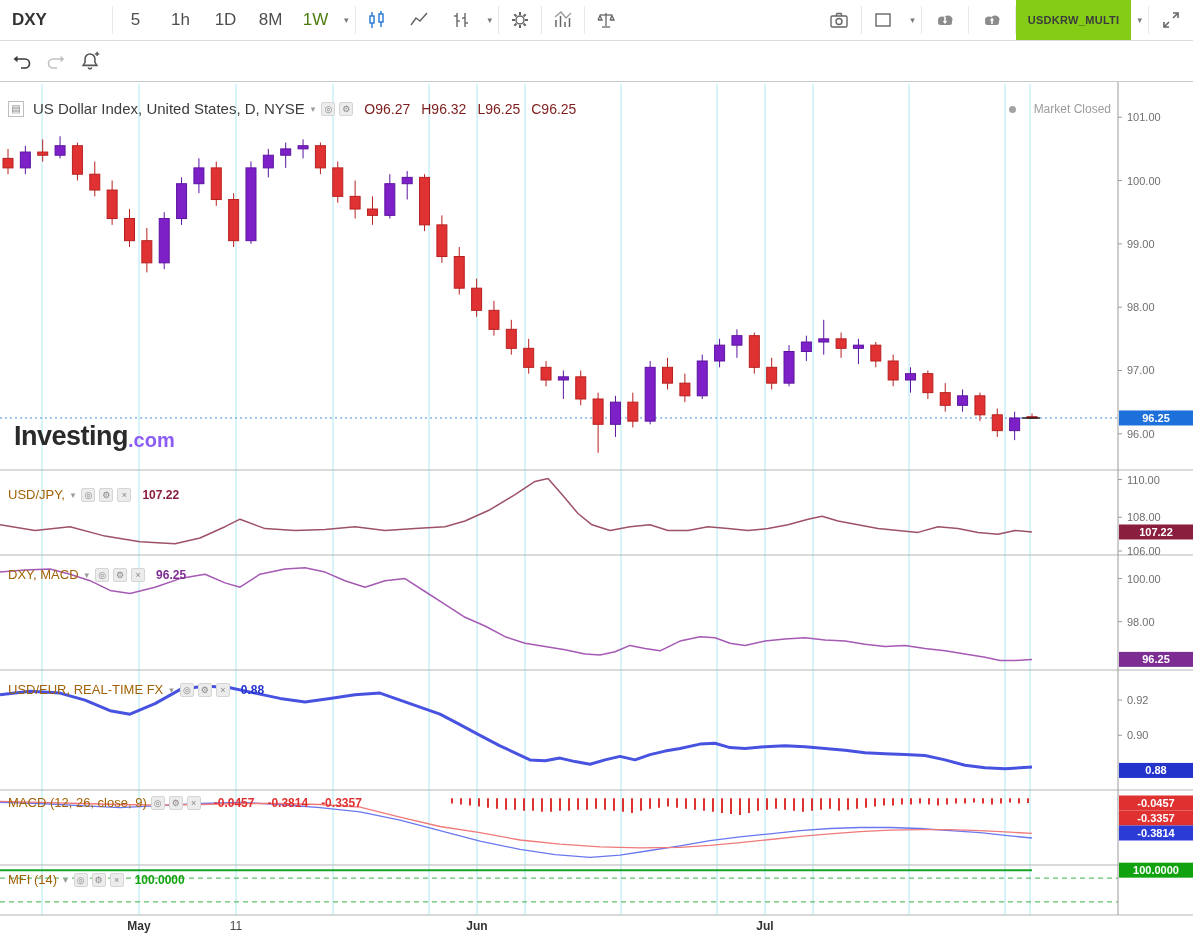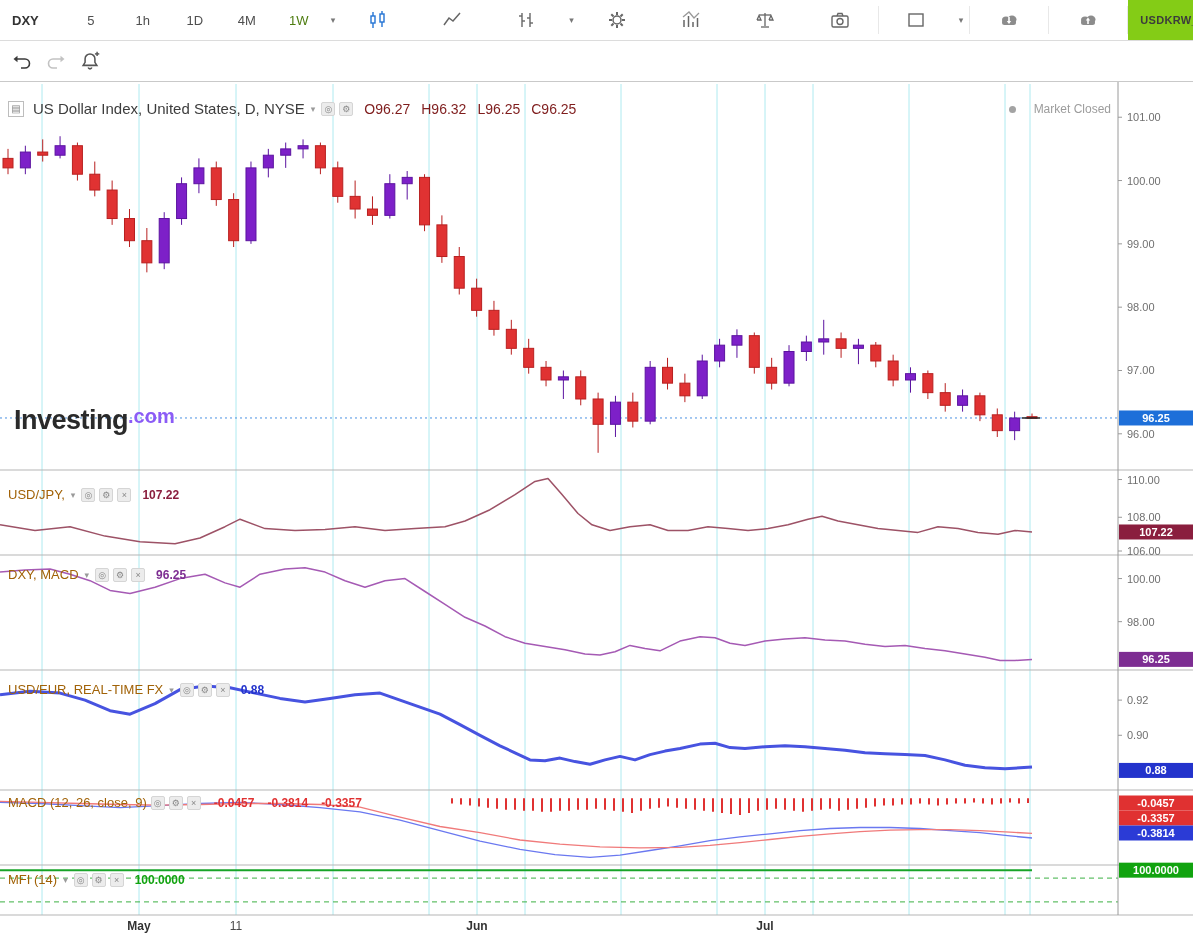--- a/index.html
+++ b/index.html
@@ -3,21 +3,21 @@
 <meta charset="utf-8">
 <style>
   *{margin:0;padding:0;box-sizing:border-box}
   html,body{background:#fff}
   body{font-family:"Liberation Sans",sans-serif;width:1193px;height:937px;overflow:hidden}
   .app{position:relative;width:1193px;height:937px;background:#fff}
 
   
   .tb1{position:absolute;top:0;left:0;right:0;height:41px;display:flex;align-items:stretch;background:#fff;border-bottom:1px solid #dcdcdc;z-index:20}
   .tb2{position:absolute;top:41px;left:0;right:0;height:41px;background:#fff;border-bottom:1px solid #c9c9c9;display:flex;align-items:center;padding-left:6px;gap:2px;z-index:20}
-  .tbtn{display:flex;align-items:center;justify-content:center;padding:0 26px;cursor:pointer;color:#4f4f4f;font-size:13px}
+  .tbtn{display:flex;align-items:center;justify-content:center;padding:0 10px;cursor:pointer;color:#4f4f4f;font-size:17px}
   .symbol{width:112px;justify-content:flex-start;padding-left:12px;font-weight:600;color:#333}
   .tf{width:45px}
   .tf.active{color:#4d7c0f;font-weight:400}
   .caretbtn{padding:0 6px;color:#787878;font-size:9px}
   .vsep{width:1px;background:#e8e8e8;margin:6px 0}
   .tb-right{margin-left:auto;display:flex;align-items:stretch}
   .template{font-size:11px;font-weight:600;letter-spacing:.3px;color:#3c3c3c;background:#84cc16;padding:0 12px}
   .tbtn2{width:32px;height:32px;display:flex;align-items:center;justify-content:center;cursor:pointer}
 
   
@@ -36,21 +36,21 @@
   .panel-toggle{width:16px;height:16px;border:1px solid #bdbdbd;color:#888;font-size:10px;line-height:14px;text-align:center;margin-right:5px;background:#fff;cursor:pointer}
   .ohlc{font-size:14px;color:#7f1d1d;margin-left:7px;font-weight:500}
   .val{font-size:12px;font-weight:600;margin-left:7px}
   .val-usdjpy{color:#8a1e3e}
   .val-dxy{color:#7d2d92}
   .val-usdeur{color:#2333cc}
   .val-macd{color:#e03131;margin-left:9px}
   .val-mfi{color:#11a30f}
   .market-status{position:absolute;top:102px;right:82px;font-size:12px;color:#9c9c9c;display:flex;align-items:center;gap:18px;z-index:5}
   .ms-dot{width:7px;height:7px;border-radius:50%;background:#a3a3a3;display:inline-block}
-  .watermark{position:absolute;left:14px;top:405px;display:flex;align-items:flex-start;z-index:4}
+  .watermark{position:absolute;left:14px;top:421px;display:flex;align-items:flex-end;z-index:4}
   .wm-b{font-size:27px;font-weight:800;color:#2a2a2a;letter-spacing:-.5px}
   .wm-s{font-size:20px;font-weight:600;color:#8b5cf6}
 </style>
 </head>
 <body>
 
 <div class="app">
 
   <svg id="chart-svg">
       <g>
@@ -330,21 +330,21 @@
     </svg>
 
   <header class="tb1">
     <div class="tbtn symbol">
       <span>DXY</span>
     </div>
     <div class="vsep"></div>
     <div class="tbtn tf">5</div>
     <div class="tbtn tf">1h</div>
     <div class="tbtn tf">1D</div>
-    <div class="tbtn tf">4M</div>
+    <div class="tbtn tf">8M</div>
     <div class="tbtn tf active">1W</div>
     <div class="tbtn caretbtn">
       <span>▾</span>
     </div>
     <div class="vsep"></div>
     <div class="tbtn">
       <svg width="22" height="22" viewBox="0 0 22 22">
           <g stroke="#2474d4" fill="none" stroke-width="1.4">
             <line x1="6" y1="3" x2="6" y2="19"></line>
             <rect x="4" y="7" width="4" height="7" fill="#fff"></rect>

